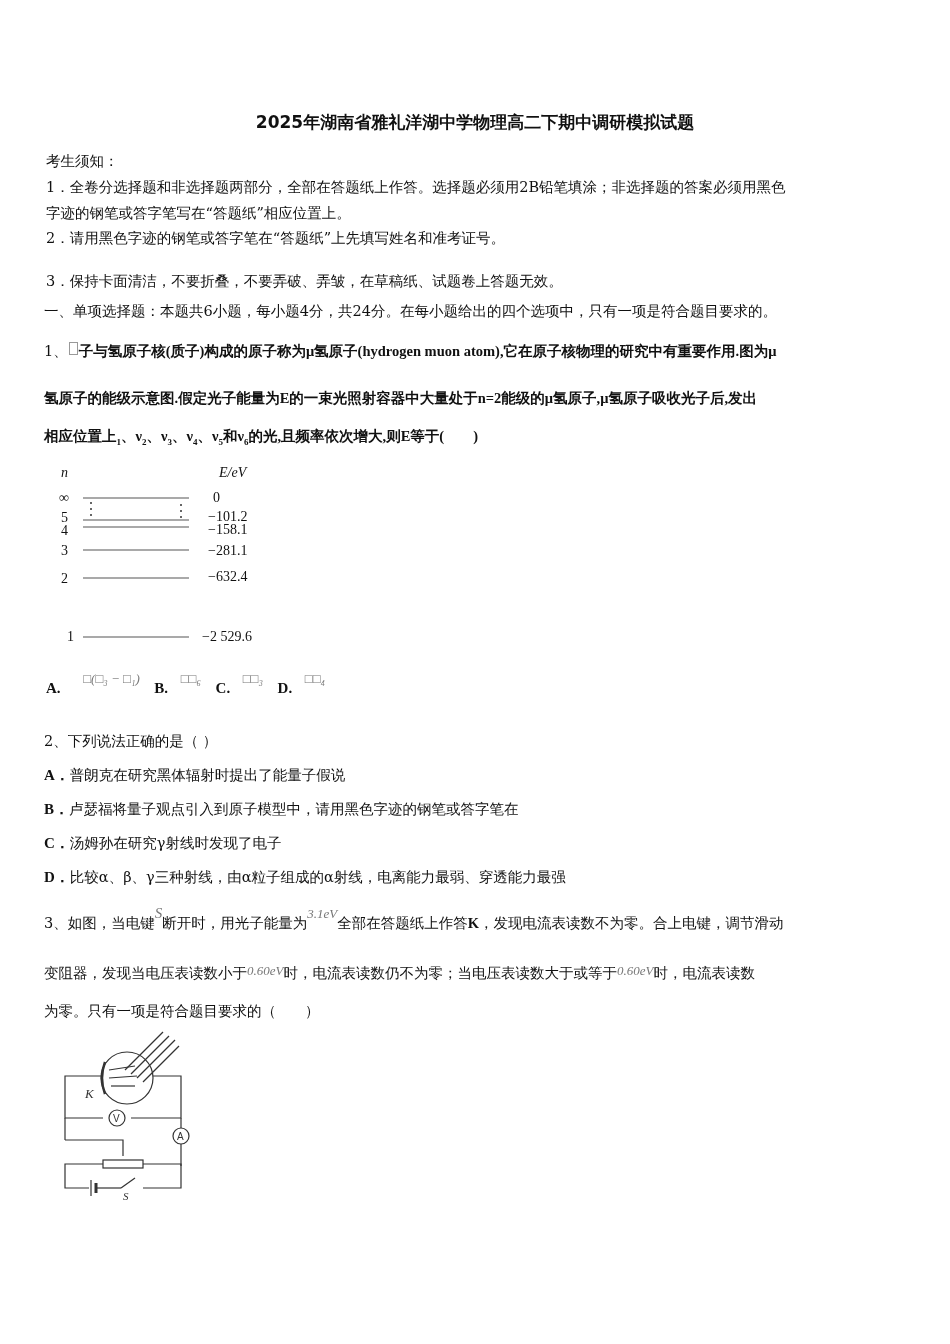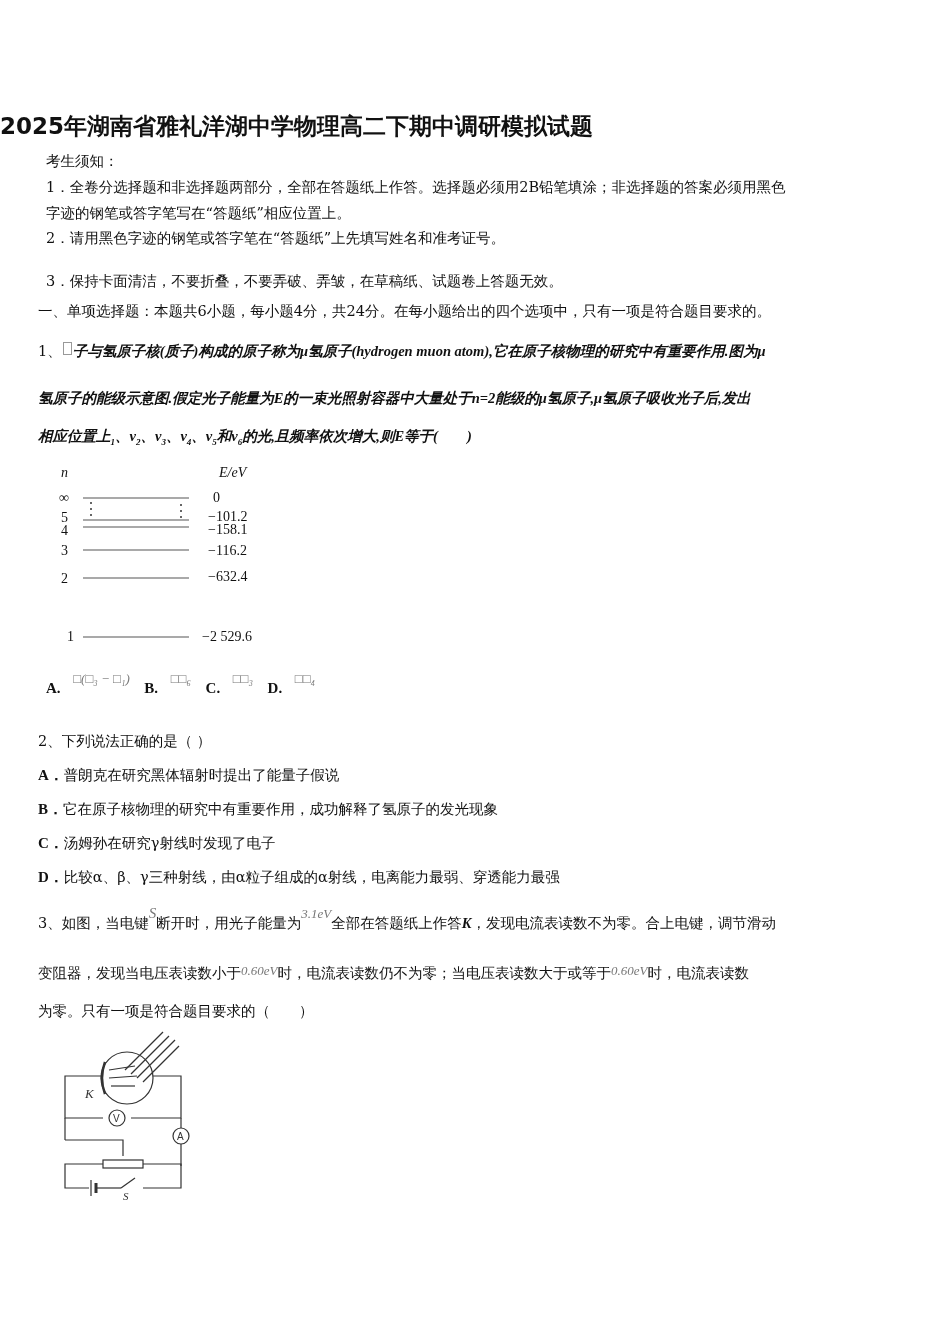--- a/index.html
+++ b/index.html
@@ -1,24 +1,24 @@
 <!DOCTYPE html>
 <html><head>
 <meta charset="utf-8">
 <style>
   html, body { margin: 0; padding: 0; background: #ffffff; }
   body { width: 950px; height: 1344px; position: relative; overflow: hidden;
          font-family: "DejaVu Serif", "Liberation Serif", serif; color: #111; }
   .abs { position: absolute; white-space: nowrap; }
-  .title { left: 0; width: 950px; top: 111px; 
+  .title { left: 0; width: 950px; top: 111px; text-align: center;
            font-family: "DejaVu Sans", "Liberation Sans", sans-serif;
-           font-weight: bold; font-size: 23px; letter-spacing: 0px; }
+           font-weight: bold; font-size: 17px; letter-spacing: 0px; }
   .note { font-size: 14.5px; left: 46px; font-family: "DejaVu Serif", serif; }
-  .q { font-size: 14.5px; left: 38px; }
-  .bold { font-weight: bold; font-family: "Liberation Serif", "DejaVu Serif", serif; font-style: italic; }
+  .q { font-size: 14.5px; left: 44px; }
+  .bold { font-weight: bold; font-family: "Liberation Serif", "DejaVu Serif", serif; }
   .opt-label { font-weight: bold; font-family: "Liberation Serif", serif; font-size: 15px; }
   .mathsup { color: #777; font-family: "Liberation Serif", serif; font-style: italic; font-size: 13px; position: relative; top: -10px; }
   .box { display: inline-block; width: 7px; height: 11px; border: 1px solid #999; vertical-align: top; margin: 0 1px; }
   .sub { font-size: 9px; vertical-align: sub; }
   .diagram { left: 55px; top: 460px; width: 230px; height: 200px; }
   .circuit { left: 55px; top: 1030px; width: 140px; height: 170px; }
   .dlabel { font-family: "Liberation Serif", serif; font-size: 14px; }
 </style>
 </head>
 <body>
@@ -62,41 +62,41 @@
   </svg>
   <div class="abs dlabel" style="left:6px;top:5px;font-style:italic">n</div>
   <div class="abs dlabel" style="left:164px;top:5px;font-style:italic">E/eV</div>
   <div class="abs dlabel" style="left:4px;top:30px">∞</div>
   <div class="abs dlabel" style="left:158px;top:30px">0</div>
   <div class="abs dlabel" style="left:6px;top:50px">5</div>
   <div class="abs dlabel" style="left:153px;top:49px">−101.2</div>
   <div class="abs dlabel" style="left:6px;top:63px">4</div>
   <div class="abs dlabel" style="left:153px;top:62px">−158.1</div>
   <div class="abs dlabel" style="left:6px;top:83px">3</div>
-  <div class="abs dlabel" style="left:153px;top:83px">−116.2</div>
+  <div class="abs dlabel" style="left:153px;top:83px">−281.1</div>
   <div class="abs dlabel" style="left:6px;top:111px">2</div>
   <div class="abs dlabel" style="left:153px;top:109px">−632.4</div>
   <div class="abs dlabel" style="left:12px;top:169px">1</div>
   <div class="abs dlabel" style="left:147px;top:169px">−2 529.6</div>
 </div>
 
 <div class="abs q" style="top:680px;left:46px">
   <span class="opt-label">A.</span>
-  <span class="mathsup" style="margin-left:8px">□(□₃ − □₁)</span>
+  <span class="mathsup" style="margin-left:18px">□(□₃ − □₁)</span>
   <span class="opt-label" style="margin-left:10px">B.</span>
   <span class="mathsup" style="margin-left:8px">□□₆</span>
   <span class="opt-label" style="margin-left:10px">C.</span>
   <span class="mathsup" style="margin-left:8px">□□₃</span>
   <span class="opt-label" style="margin-left:10px">D.</span>
   <span class="mathsup" style="margin-left:8px">□□₄</span>
 </div>
 
 <div class="abs q" style="top:732px">2、下列说法正确的是（ ）</div>
 <div class="abs q" style="top:766px"><span class="opt-label">A．</span><span>普朗克在研究黑体辐射时提出了能量子假说</span></div>
-<div class="abs q" style="top:800px"><span class="opt-label">B．</span><span>它在原子核物理的研究中有重要作用，成功解释了氢原子的发光现象</span></div>
+<div class="abs q" style="top:800px"><span class="opt-label">B．</span><span>卢瑟福将量子观点引入到原子模型中，请用黑色字迹的钢笔或答字笔在</span></div>
 <div class="abs q" style="top:834px"><span class="opt-label">C．</span><span>汤姆孙在研究γ射线时发现了电子</span></div>
 <div class="abs q" style="top:868px"><span class="opt-label">D．</span><span>比较α、β、γ三种射线，由α粒子组成的α射线，电离能力最弱、穿透能力最强</span></div>
 
 <div class="abs q" style="top:914px">
   <span>3、如图，当电键</span><span class="mathsup" style="font-size:15px">S</span><span>断开时，用光子能量为</span><span class="mathsup">3.1eV</span><span>全部在答题纸上作答</span><span class="bold">K</span><span>，发现电流表读数不为零。合上电键，调节滑动</span>
 </div>
 <div class="abs q" style="top:964px">
   <span>变阻器，发现当电压表读数小于</span><span class="mathsup" style="top:-3px">0.60eV</span><span>时，电流表读数仍不为零；当电压表读数大于或等于</span><span class="mathsup" style="top:-3px">0.60eV</span><span>时，电流表读数</span>
 </div>
 <div class="abs q" style="top:1002px">为零。只有一项是符合题目要求的（　　）</div>

